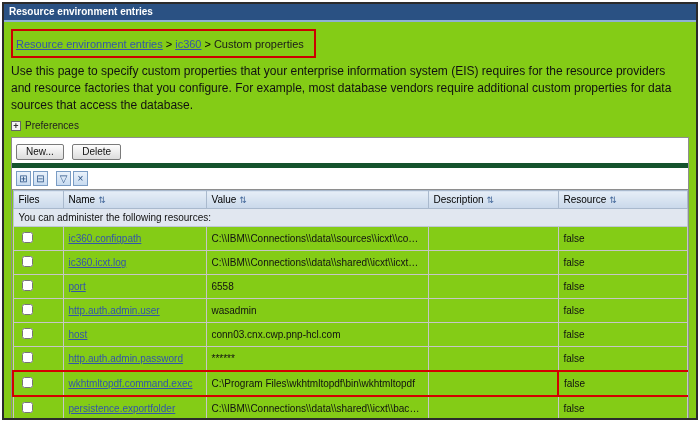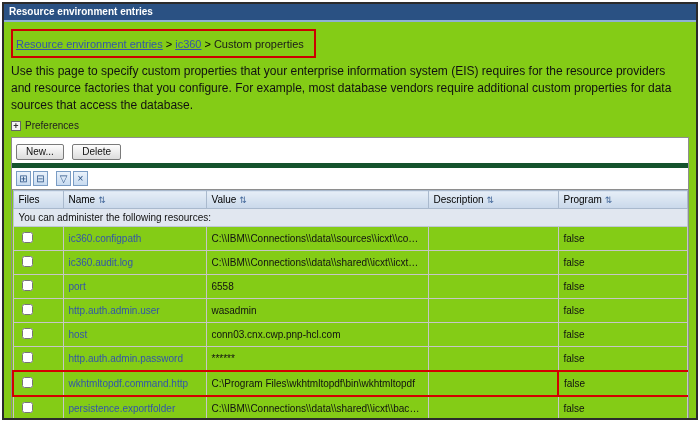--- a/index.html
+++ b/index.html
@@ -50,21 +50,21 @@
   col.c-desc { width:130px; } col.c-req { width:auto; }
   th {
     background:linear-gradient(#e6eef7,#c9d8ea); border:1px solid #a9b9cd; padding:3px 5px;
     text-align:left; font-weight:normal; color:#000;
   }
   th .sort { color:#44689a; font-size:9px; margin-left:3px; cursor:pointer; }
   td { border:1px solid #c6c6c6; padding:5px 5px; vertical-align:middle; color:#111;
        overflow:hidden; white-space:nowrap; text-overflow:ellipsis; }
   tr.note-row td { background:#e1e7f0; border-color:#bfc8d4; padding:3px 5px; }
   td input[type=checkbox] { width:11px; height:11px; margin-left:3px; }
-  a.prop-link { color:#3355aa; cursor:pointer; }
+  a.prop-link { color:#3355aa; text-decoration:underline; cursor:pointer; }
   tr.total-row td { background:#dfe5ee; border-color:#9aa5b5; padding:4px 6px; }
 
   
   tr.annotated td { border-top:2px solid #d40000; border-bottom:2px solid #d40000; }
   tr.annotated td.a-first { border-left:2px solid #d40000; }
   tr.annotated td.a-last  { border-right:2px solid #d40000; }
 </style>
 </head>
 <body>
 
@@ -104,38 +104,38 @@
             <col class="c-value">
             <col class="c-desc">
             <col class="c-req">
         </colgroup>
         <thead>
           <tr>
             <th><span>Files</span></th>
             <th><span>Name</span><span class="sort">⇅</span></th>
             <th><span>Value</span><span class="sort">⇅</span></th>
             <th><span>Description</span><span class="sort">⇅</span></th>
-            <th><span>Program</span><span class="sort">⇅</span></th>
+            <th><span>Resource</span><span class="sort">⇅</span></th>
           </tr>
         </thead>
         <tbody>
           <tr class="note-row">
             <td colspan="5">You can administer the following resources:</td>
           </tr>
 
           <tr>
             <td><input type="checkbox" style=""></td>
             <td><a class="prop-link">ic360.configpath</a></td>
             <td>C:\\IBM\\Connections\\data\\sources\\icxt\\config</td>
             <td></td>
             <td>false</td>
           </tr>
           <tr>
             <td><input type="checkbox" style=""></td>
-            <td><a class="prop-link">ic360.audit.log</a></td>
+            <td><a class="prop-link">ic360.icxt.log</a></td>
             <td>C:\\IBM\\Connections\\data\\shared\\icxt\\icxt_audit.log</td>
             <td></td>
             <td>false</td>
           </tr>
           <tr>
             <td><input type="checkbox" style=""></td>
             <td><a class="prop-link">port</a></td>
             <td>6558</td>
             <td></td>
             <td>false</td>
@@ -156,21 +156,21 @@
           </tr>
           <tr>
             <td><input type="checkbox" style=""></td>
             <td><a class="prop-link">http.auth.admin.password</a></td>
             <td>******</td>
             <td></td>
             <td>false</td>
           </tr>
           <tr class="annotated">
             <td class="a-first"><input type="checkbox" style=""></td>
-            <td><a class="prop-link">wkhtmltopdf.command.http</a></td>
+            <td><a class="prop-link">wkhtmltopdf.command.exec</a></td>
             <td>C:\Program Files\wkhtmltopdf\bin\wkhtmltopdf</td>
             <td class="a-last"></td>
             <td>false</td>
           </tr>
           <tr>
             <td><input type="checkbox" style=""></td>
             <td><a class="prop-link">persistence.exportfolder</a></td>
             <td>C:\\IBM\\Connections\\data\\shared\\icxt\\backupstore</td>
             <td></td>
             <td>false</td>

